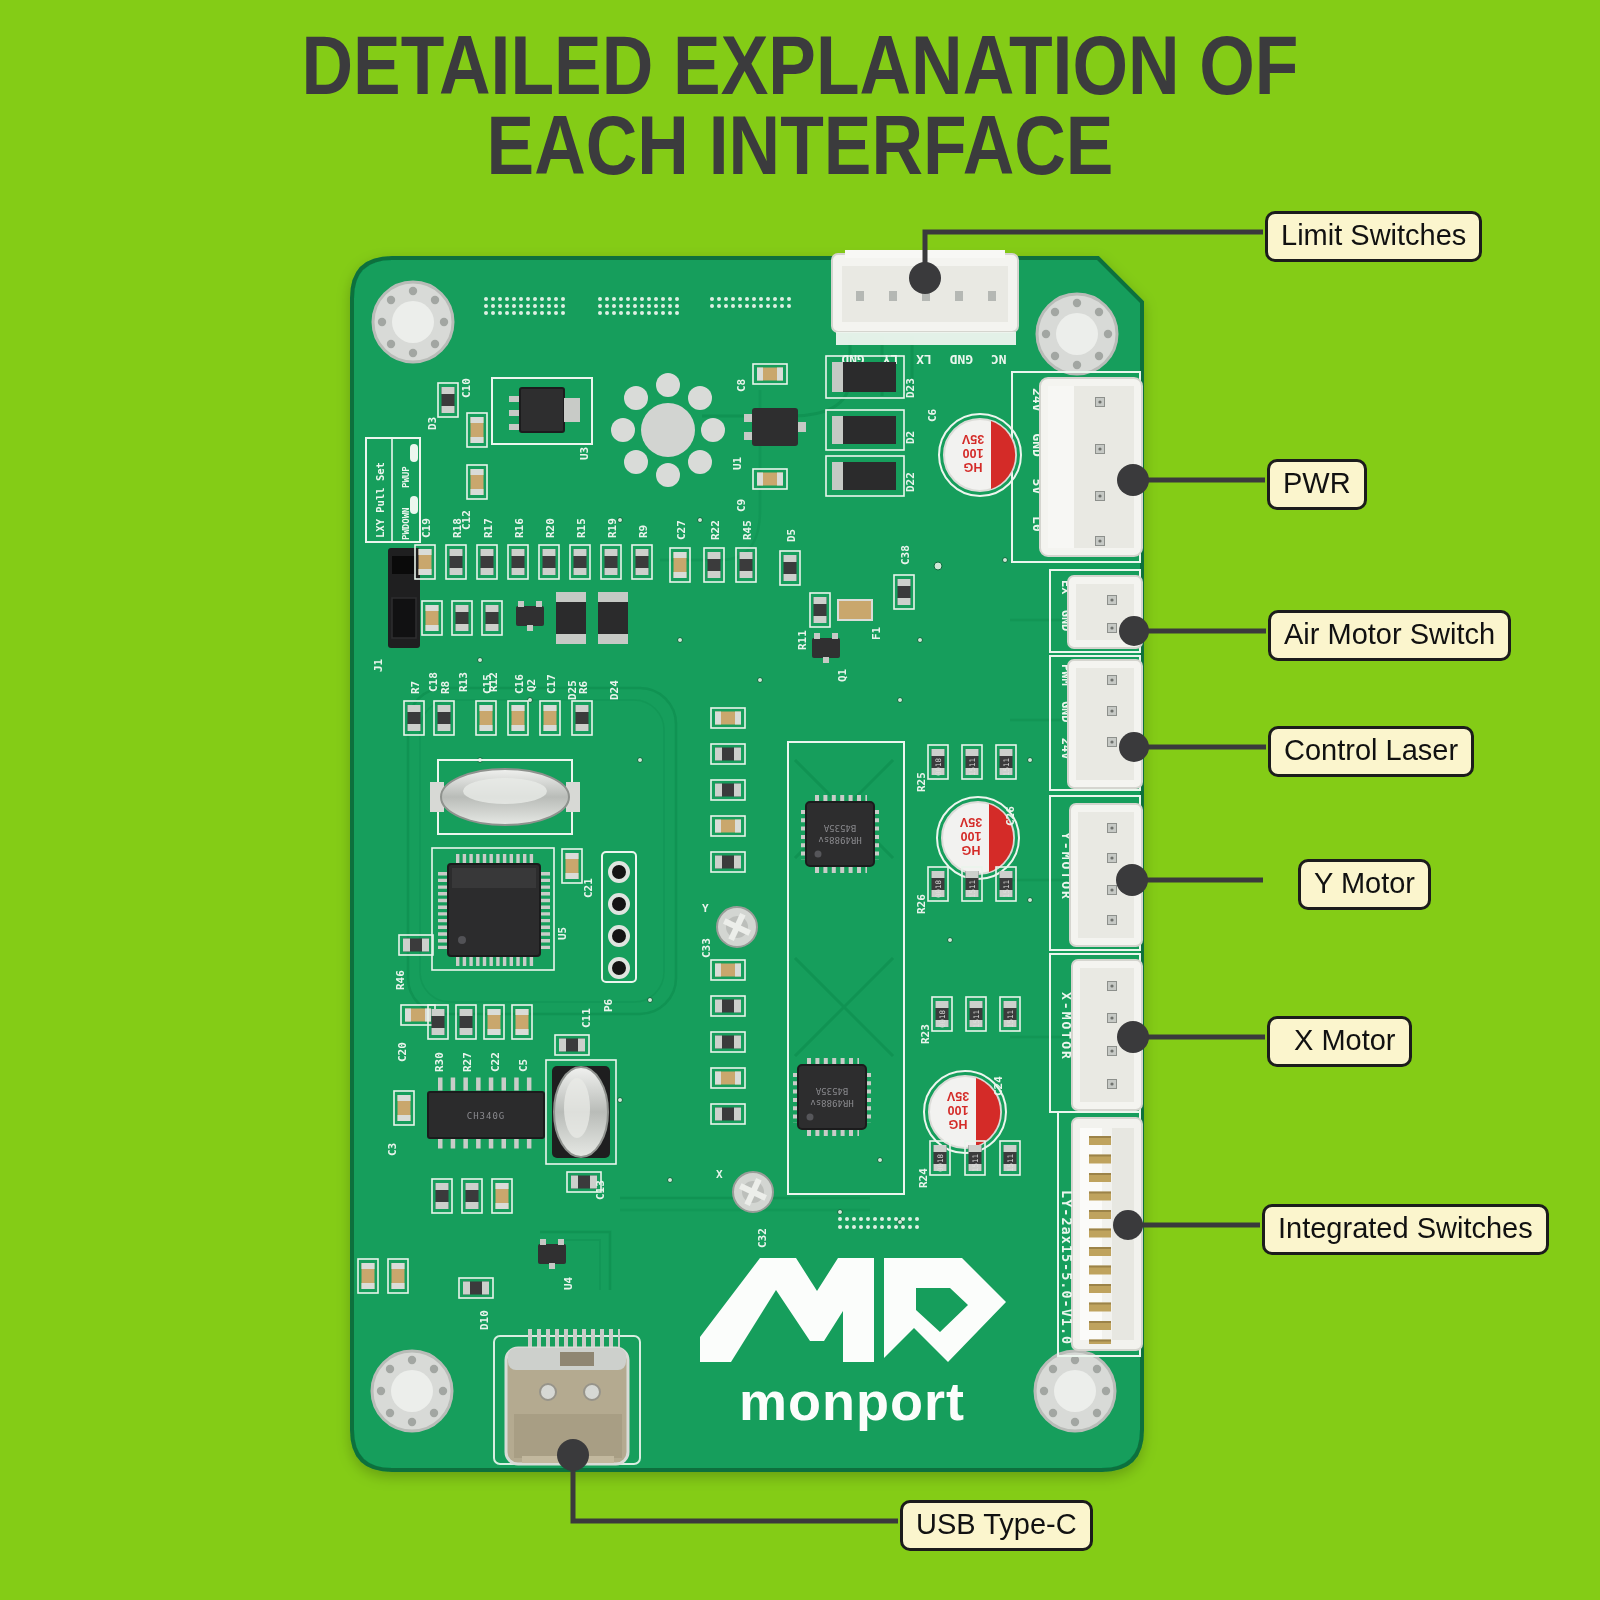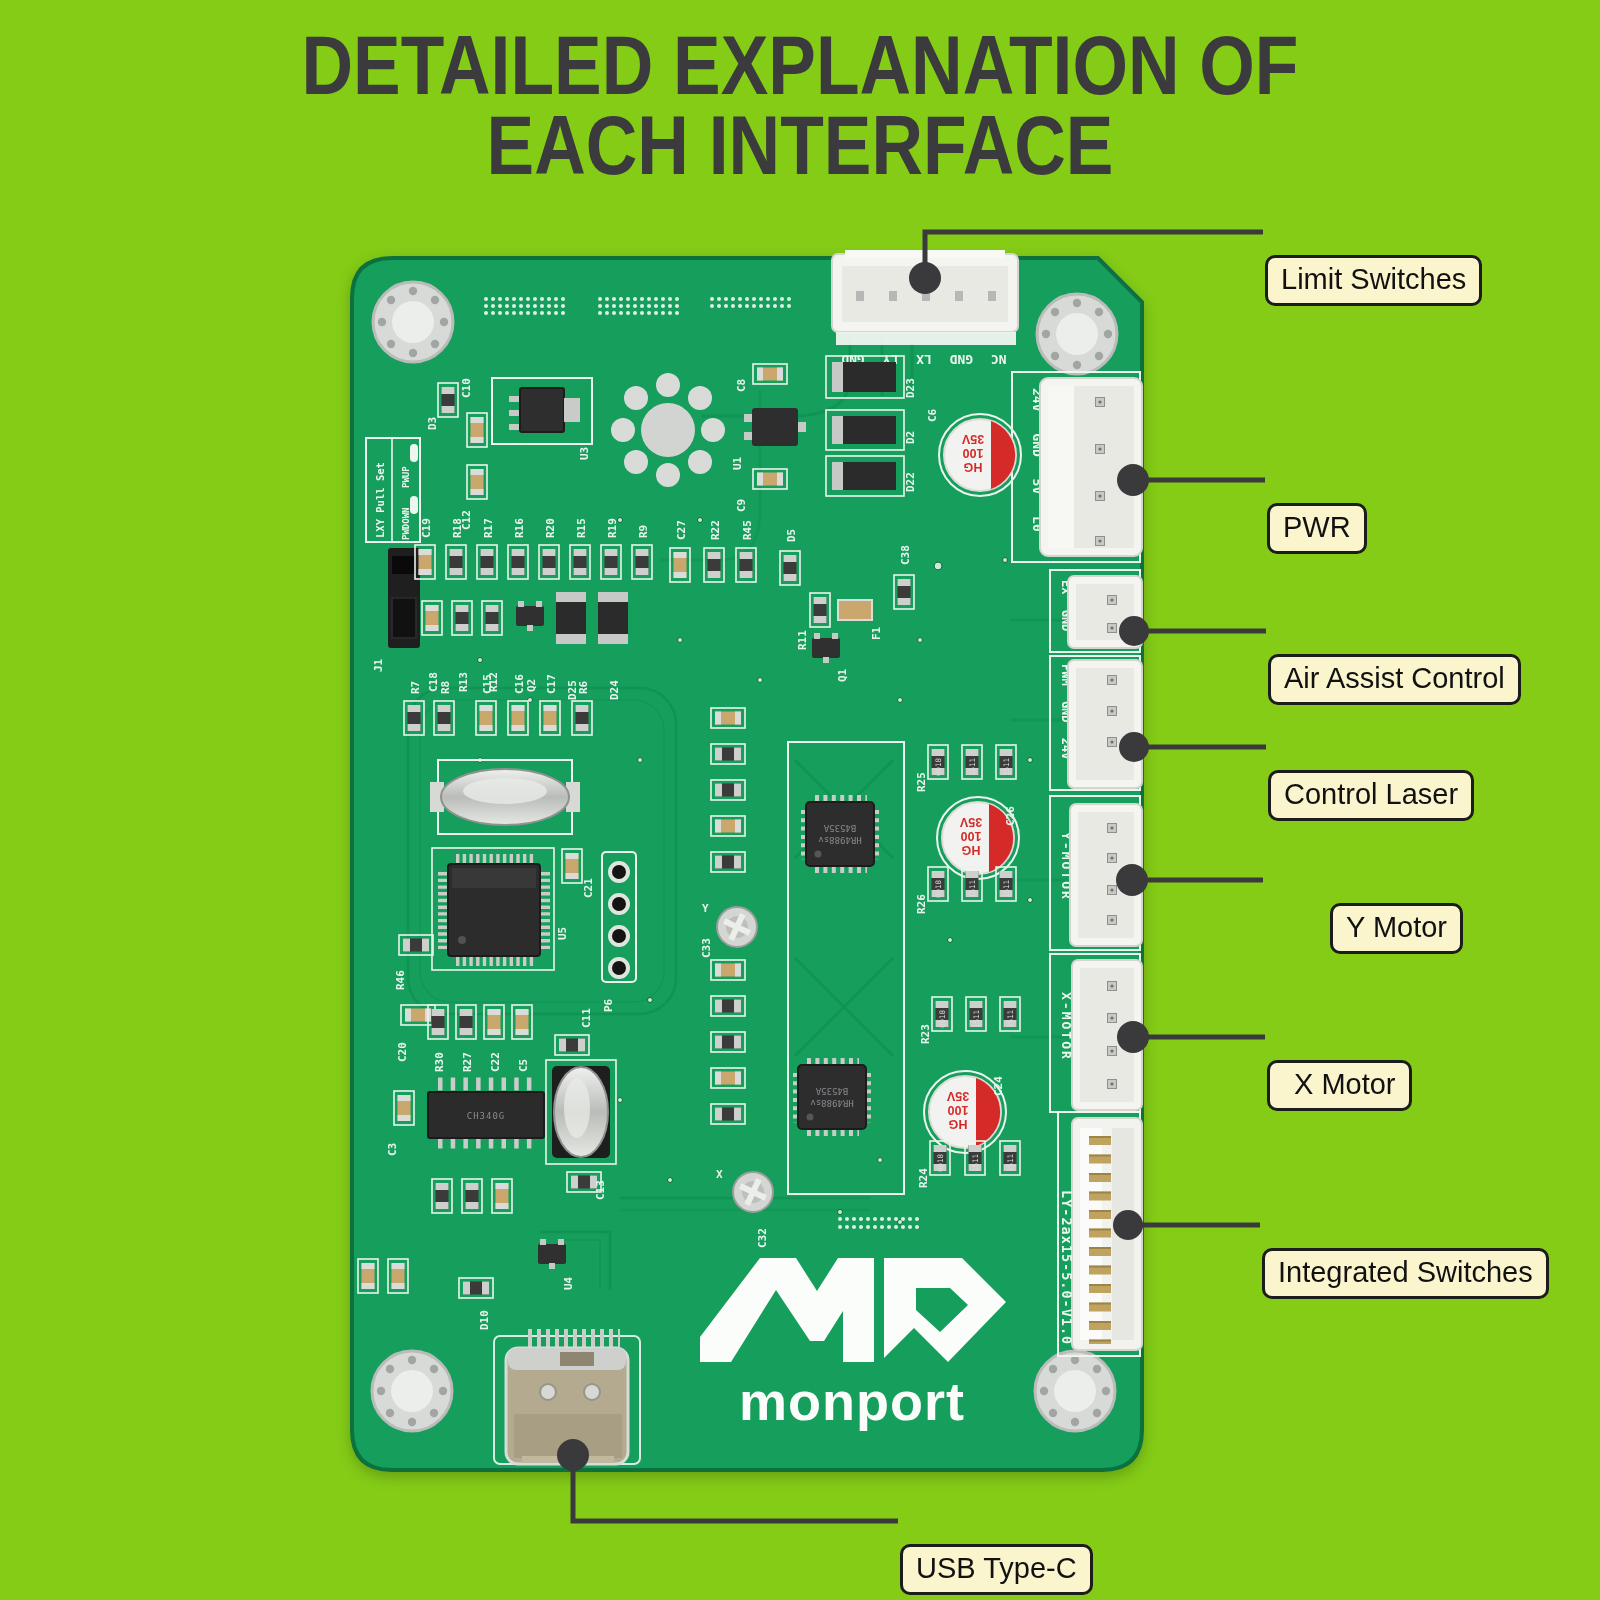--- a/index.html
+++ b/index.html
@@ -9,21 +9,20 @@
     position:absolute;left:0;right:0;top:26px;text-align:center;
     color:#3b3b3d;font-weight:bold;font-size:84px;line-height:0.95;
     transform:scaleX(0.85);transform-origin:50% 0;
     font-family:"Liberation Sans",sans-serif;letter-spacing:0px;
   }
   .board-svg{position:absolute;left:0;top:0;width:1600px;height:1600px;}
   .callout{
     position:absolute;background:#fbf5cd;border:3px solid #1c1c1c;border-radius:10px;
     padding:5px 13px 7px;font-size:29px;color:#111;white-space:nowrap;
     font-family:"Liberation Sans",sans-serif;
-    margin-top:44px;
   }
   
   .sk{fill:#ecf6ee;font-family:"DejaVu Sans Mono",monospace;font-weight:bold;}
   .ref{fill:#e9f4ec;font-size:11px;font-weight:bold;font-family:"DejaVu Sans Mono",monospace;}
   .code{fill:#dddddc;font-size:7.5px;font-family:"DejaVu Sans Mono",monospace;}
   .capText{fill:#d42b28;font-size:12.5px;font-weight:bold;text-anchor:middle;font-family:"Liberation Sans",sans-serif;}
   .chipTxt{fill:#8a8a8e;font-size:9px;text-anchor:middle;font-family:"DejaVu Sans Mono",monospace;}
   .logoTxt{fill:#fbfdfb;font-size:54px;font-weight:bold;text-anchor:middle;font-family:"Liberation Sans",sans-serif;letter-spacing:1px;}
 </style>
 </head>
@@ -620,20 +619,20 @@
       <circle cx="1134" cy="747" r="15"></circle>
       <circle cx="1132" cy="880" r="16"></circle>
       <circle cx="1133" cy="1037" r="16"></circle>
       <circle cx="1128" cy="1225" r="15"></circle>
       <circle cx="573" cy="1455" r="16"></circle>
     </g>
   </svg>
 
   <div class="callout" style="left:1265px;top:211px;">Limit Switches</div>
   <div class="callout" style="left:1267px;top:459px;">PWR</div>
-  <div class="callout" style="left:1268px;top:610px;">Air Assist Control</div>
+  <div class="callout" style="left:1268px;top:610px;">Air Motor Switch</div>
   <div class="callout" style="left:1268px;top:726px;">Control Laser</div>
-  <div class="callout" style="left:1330px;top:859px;">Y Motor</div>
+  <div class="callout" style="left:1298px;top:859px;">Y Motor</div>
   <div class="callout" style="left:1267px;top:1016px;padding-left:24px;">X Motor</div>
   <div class="callout" style="left:1262px;top:1204px;">Integrated Switches</div>
   <div class="callout" style="left:900px;top:1500px;">USB Type-C</div>
 
 </div>
 
 </body></html>

